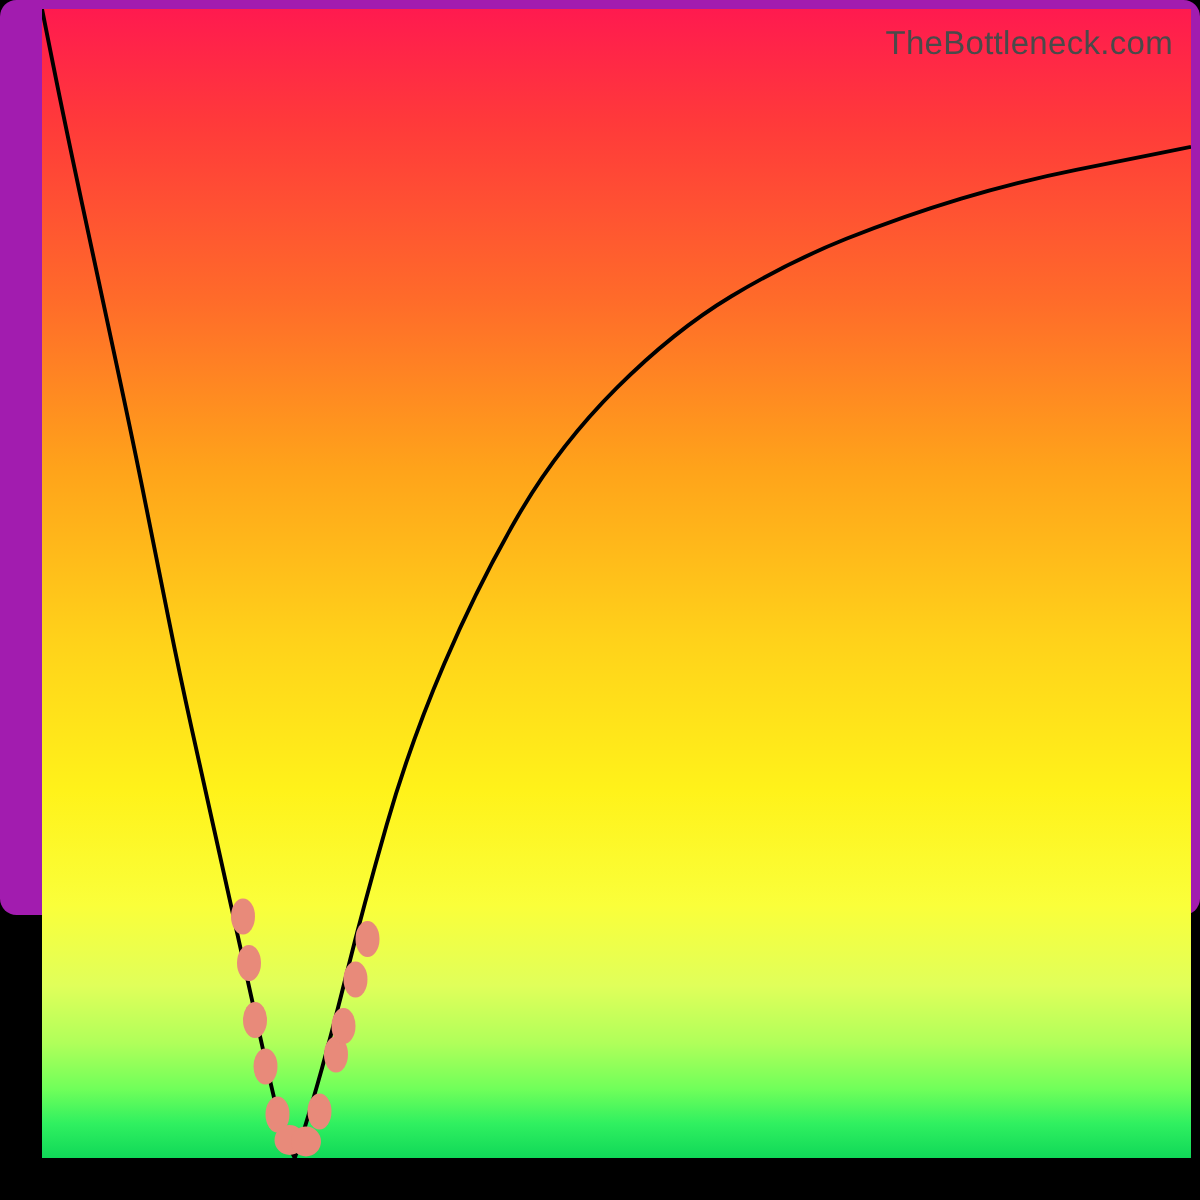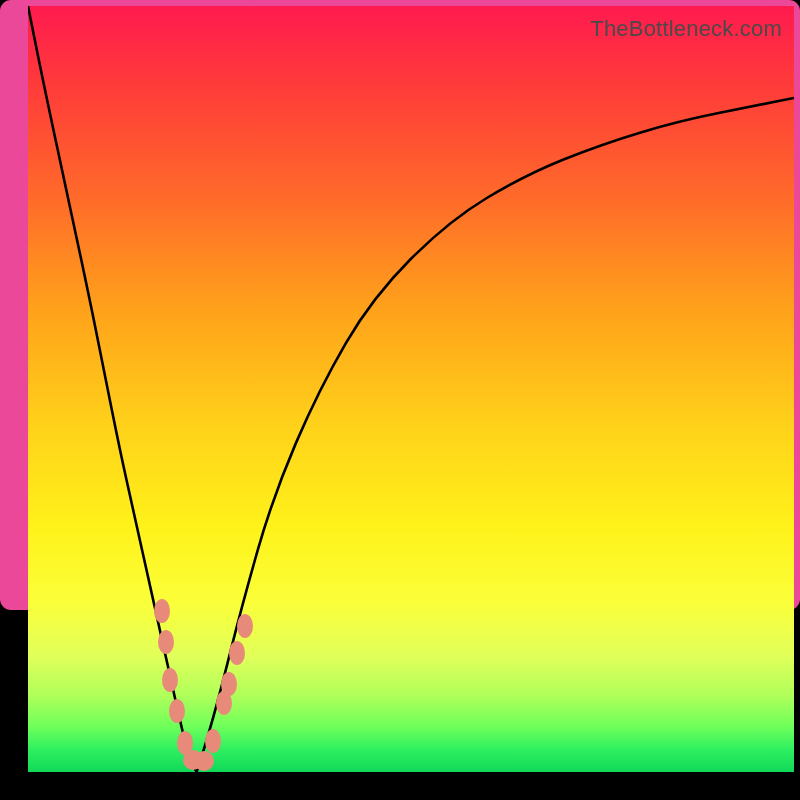--- a/index.html
+++ b/index.html
@@ -1,20 +1,20 @@
 <!DOCTYPE html>
 <html><head>
 <meta charset="utf-8">
 <style>
   * { margin: 0; padding: 0; box-sizing: border-box; }
   body { width: 800px; height: 800px; overflow: hidden; background: #000; font-family: Arial, sans-serif; }
   .frame {
     width: 800px;
     height: 610px;
-    background: #ec4899;
+    background: #a21caf;
     position: relative;
     border-radius: 11px;
   }
   .plot-area {
     position: absolute;
     left: 28px;
     top: 6px;
     width: 766px;
     height: 766px;
     background: linear-gradient(to bottom,

